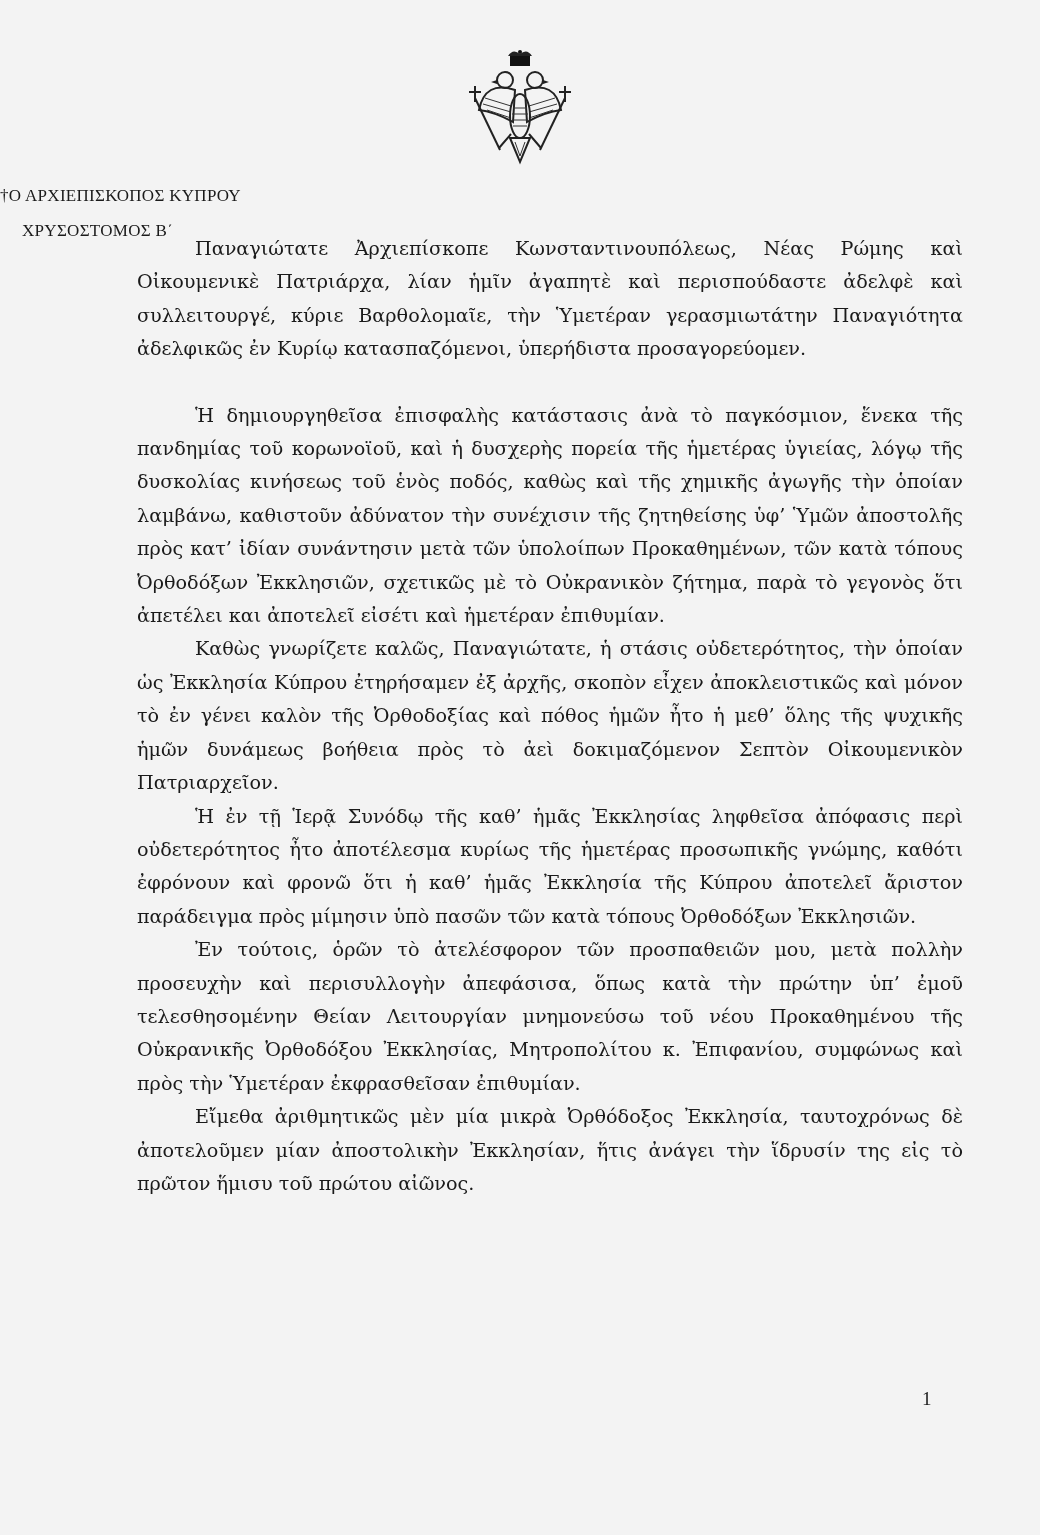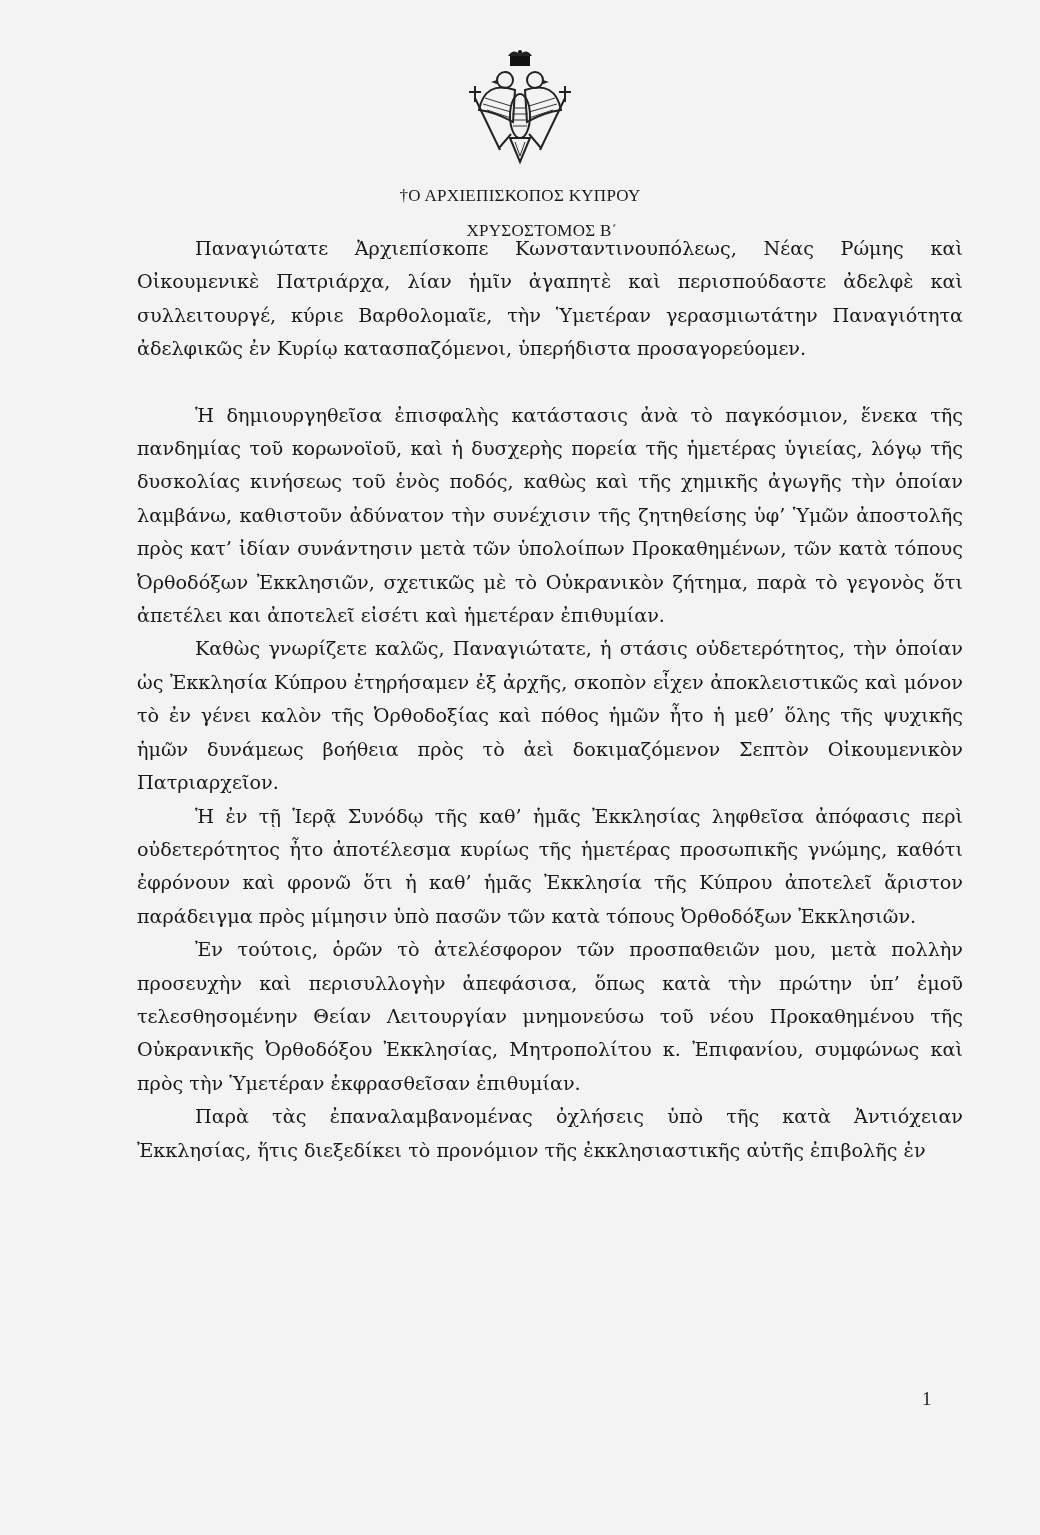--- a/index.html
+++ b/index.html
@@ -26,21 +26,20 @@
       position: absolute;
       left: 455px;
       top: 50px;
       width: 130px;
       height: 130px;
     }
     .header {
       position: absolute;
       left: 0;
       width: 1040px;
-      text-align: center;
       font-family: "Liberation Serif", "DejaVu Serif", serif;
       font-size: 17px;
       letter-spacing: 0.3px;
       line-height: 20px;
     }
     .header.l1 { top: 186px; }
     .header.l2 { top: 221px; padding-left: 22px; }
     .body-text {
       position: absolute;
       left: 108px;
@@ -103,17 +102,17 @@
 
   <div class="header l1">†Ο ΑΡΧΙΕΠΙΣΚΟΠΟΣ ΚΥΠΡΟΥ</div>
   <div class="header l2">ΧΡΥΣΟΣΤΟΜΟΣ Β΄</div>
 
   <div class="body-text">
     <p class="gap-after">Παναγιώτατε Ἀρχιεπίσκοπε Κωνσταντινουπόλεως, Νέας Ρώμης καὶ Οἰκουμενικὲ Πατριάρχα, λίαν ἡμῖν ἀγαπητὲ καὶ περισπούδαστε ἀδελφὲ καὶ συλλειτουργέ, κύριε Βαρθολομαῖε, τὴν Ὑμετέραν γερασμιωτάτην Παναγιότητα ἀδελφικῶς ἐν Κυρίῳ κατασπαζόμενοι, ὑπερήδιστα προσαγορεύομεν.</p>
     <p>Ἡ δημιουργηθεῖσα ἐπισφαλὴς κατάστασις ἀνὰ τὸ παγκόσμιον, ἕνεκα τῆς πανδημίας τοῦ κορωνοϊοῦ, καὶ ἡ δυσχερὴς πορεία τῆς ἡμετέρας ὑγιείας, λόγῳ τῆς δυσκολίας κινήσεως τοῦ ἑνὸς ποδός, καθὼς καὶ τῆς χημικῆς ἀγωγῆς τὴν ὁποίαν λαμβάνω, καθιστοῦν ἀδύνατον τὴν συνέχισιν τῆς ζητηθείσης ὑφ’ Ὑμῶν ἀποστολῆς πρὸς κατ’ ἰδίαν συνάντησιν μετὰ τῶν ὑπολοίπων Προκαθημένων, τῶν κατὰ τόπους Ὀρθοδόξων Ἐκκλησιῶν, σχετικῶς μὲ τὸ Οὐκρανικὸν ζήτημα, παρὰ τὸ γεγονὸς ὅτι ἀπετέλει και ἀποτελεῖ εἰσέτι καὶ ἡμετέραν ἐπιθυμίαν.</p>
     <p>Καθὼς γνωρίζετε καλῶς, Παναγιώτατε, ἡ στάσις οὐδετερότητος, τὴν ὁποίαν ὡς Ἐκκλησία Κύπρου ἐτηρήσαμεν ἐξ ἀρχῆς, σκοπὸν εἶχεν ἀποκλειστικῶς καὶ μόνον τὸ ἐν γένει καλὸν τῆς Ὀρθοδοξίας καὶ πόθος ἡμῶν ἦτο ἡ μεθ’ ὅλης τῆς ψυχικῆς ἡμῶν δυνάμεως βοήθεια πρὸς τὸ ἀεὶ δοκιμαζόμενον Σεπτὸν Οἰκουμενικὸν Πατριαρχεῖον.</p>
     <p>Ἡ ἐν τῇ Ἱερᾷ Συνόδῳ τῆς καθ’ ἡμᾶς Ἐκκλησίας ληφθεῖσα ἀπόφασις περὶ οὐδετερότητος ἦτο ἀποτέλεσμα κυρίως τῆς ἡμετέρας προσωπικῆς γνώμης, καθότι ἐφρόνουν καὶ φρονῶ ὅτι ἡ καθ’ ἡμᾶς Ἐκκλησία τῆς Κύπρου ἀποτελεῖ ἄριστον παράδειγμα πρὸς μίμησιν ὑπὸ πασῶν τῶν κατὰ τόπους Ὀρθοδόξων Ἐκκλησιῶν.</p>
     <p>Ἐν τούτοις, ὁρῶν τὸ ἀτελέσφορον τῶν προσπαθειῶν μου, μετὰ πολλὴν προσευχὴν καὶ περισυλλογὴν ἀπεφάσισα, ὅπως κατὰ τὴν πρώτην ὑπ’ ἐμοῦ τελεσθησομένην Θείαν Λειτουργίαν μνημονεύσω τοῦ νέου Προκαθημένου τῆς Οὐκρανικῆς Ὀρθοδόξου Ἐκκλησίας, Μητροπολίτου κ. Ἐπιφανίου, συμφώνως καὶ πρὸς τὴν Ὑμετέραν ἐκφρασθεῖσαν ἐπιθυμίαν.</p>
-    <p>Παρὰ τὰς ἐπαναλαμβανομένας ὀχλήσεις ὑπὸ τῆς κατὰ Ἀντιόχειαν Ἐκκλησίας, ἥτις διεξεδίκει τὸ προνόμιον τῆς ἐκκλησιαστικῆς αὐτῆς ἐπιβολῆς ἐν</p>
+    <p>Εἴμεθα ἀριθμητικῶς μὲν μία μικρὰ Ὀρθόδοξος Ἐκκλησία, ταυτοχρόνως δὲ ἀποτελοῦμεν μίαν ἀποστολικὴν Ἐκκλησίαν, ἥτις ἀνάγει τὴν ἵδρυσίν της εἰς τὸ πρῶτον ἥμισυ τοῦ πρώτου αἰῶνος.</p>
   </div>
 
   <div class="page-number">1</div>
 </div>
 
 </body></html>

